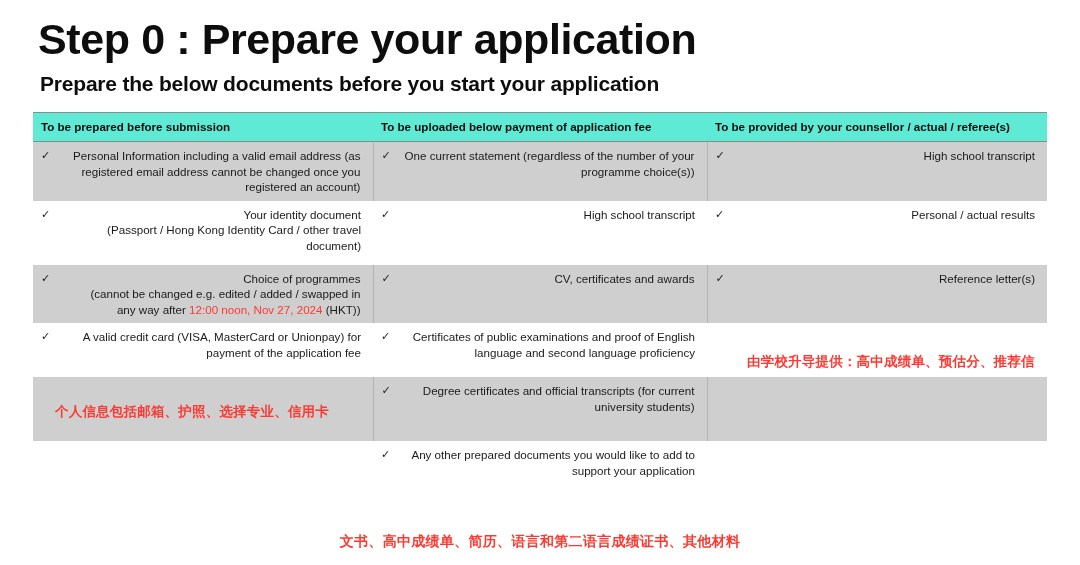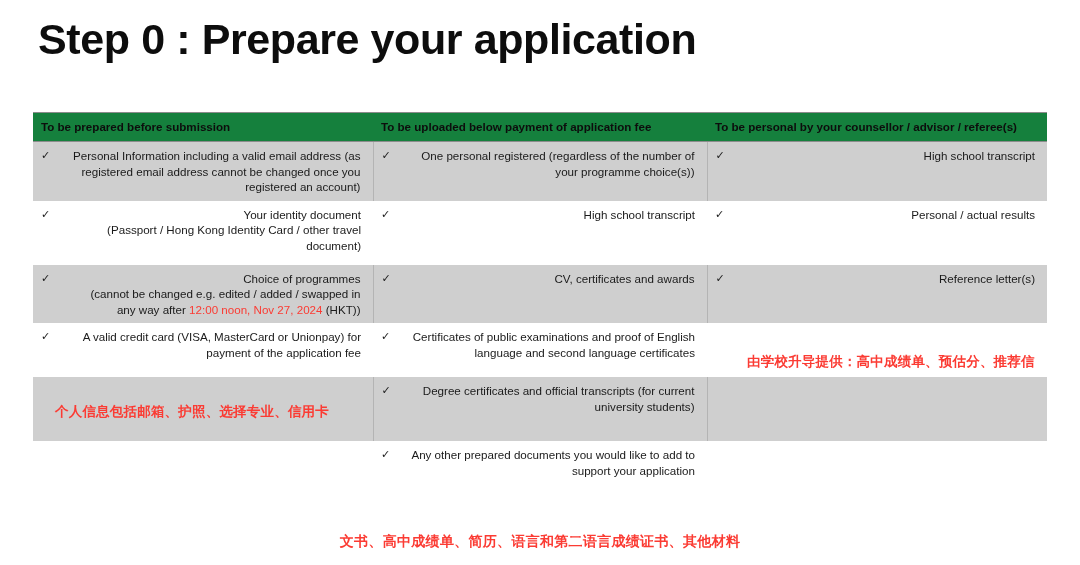--- a/index.html
+++ b/index.html
@@ -68,21 +68,21 @@
   .doc-table thead th {
     text-align: left;
     vertical-align: top;
     font-weight: bold;
     font-size: 11.6px;
     line-height: 15px;
     color: #0d0d0d;
     padding: 6px 10px 7px 8px;
     border-top: 1.3px solid #8c8c8c;
     border-bottom: 1.3px solid #8c8c8c;
-    background: #15803d;
+    background: #5eead4;
   }
 
   .doc-table tbody td {
     vertical-align: top;
     padding: 6px 12px 6px 8px;
     line-height: 15.5px;
     font-size: 11.6px;
     color: #1a1a1a;
     background: #ffffff;
   }
@@ -151,48 +151,49 @@
     font-family: "DejaVu Sans", sans-serif;
   }
 </style>
 </head>
 <body>
 
 <div class="slide">
 
   <div class="heading-block">
     <div class="slide-title">Step 0 : Prepare your application</div>
+    <div class="slide-subtitle">Prepare the below documents before you start your application</div>
   </div>
 
   <table class="doc-table">
     <colgroup>
       <col class="c1">
         <col class="c2">
         <col class="c3">
     </colgroup>
     <thead>
       <tr>
         <th>To be prepared before submission</th>
         <th>To be uploaded below payment of application fee</th>
-        <th>To be personal by your counsellor / advisor / referee(s)</th>
+        <th>To be provided by your counsellor / actual / referee(s)</th>
       </tr>
     </thead>
     <tbody>
 
       <tr class="band">
         <td>
           <div class="item">
             <span class="check">✓</span>
             <span class="item-text">Personal Information including a valid email address (as registered email address cannot be changed once you registered an account)</span>
           </div>
         </td>
         <td>
           <div class="item">
             <span class="check">✓</span>
-            <span class="item-text">One personal registered (regardless of the number of your programme choice(s))</span>
+            <span class="item-text">One current statement (regardless of the number of your programme choice(s))</span>
           </div>
         </td>
         <td>
           <div class="item">
             <span class="check">✓</span>
             <span class="item-text">High school transcript</span>
           </div>
         </td>
       </tr>
 
@@ -247,21 +248,21 @@
       <tr>
         <td>
           <div class="item">
             <span class="check">✓</span>
             <span class="item-text">A valid credit card (VISA, MasterCard or Unionpay) for payment of the application fee</span>
           </div>
         </td>
         <td>
           <div class="item">
             <span class="check">✓</span>
-            <span class="item-text">Certificates of public examinations and proof of English language and second language certificates</span>
+            <span class="item-text">Certificates of public examinations and proof of English language and second language proficiency</span>
           </div>
         </td>
         <td>
           <div class="cn-note cn-note-c3">由学校升导提供：高中成绩单、预估分、推荐信</div>
         </td>
       </tr>
 
       <tr class="band row-tall">
         <td>
           <div class="cn-note cn-note-c1">个人信息包括邮箱、护照、选择专业、信用卡</div>

